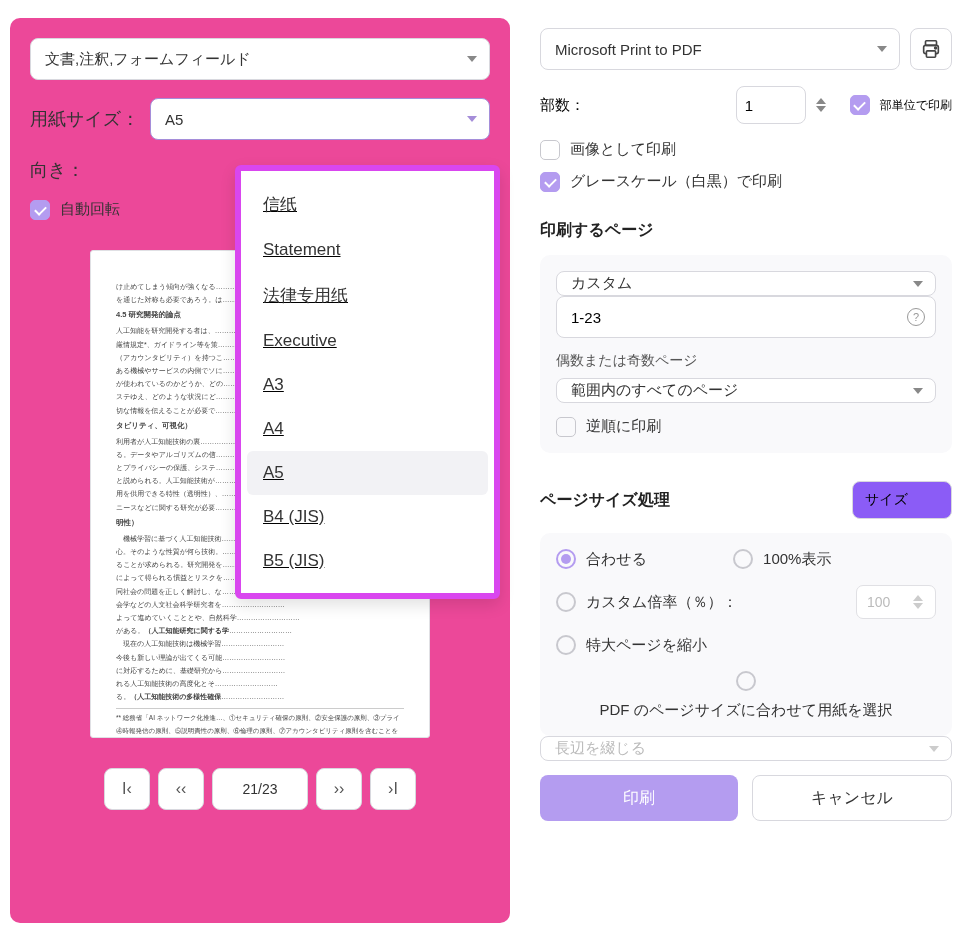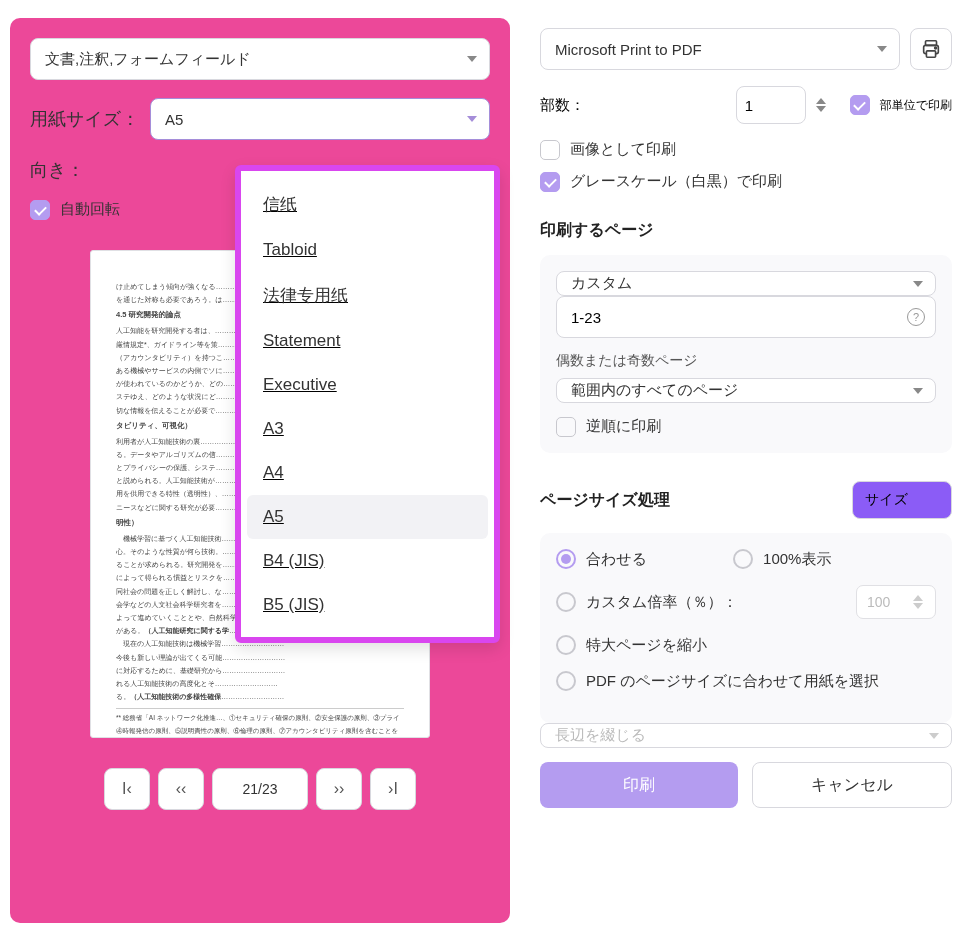--- a/index.html
+++ b/index.html
@@ -159,23 +159,22 @@
     <span class="label">向き：</span>
   </div>
 
   <div class="check-row">
     <span class="checkbox checked"></span>
     <span>自動回転</span>
   </div>
 
   <div class="dropdown" id="dropdown">
       <div class="dropdown-item">信纸</div>
-      <div class="dropdown-item">Tabloid</div>
+      <div class="dropdown-item">Statement</div>
       <div class="dropdown-item">法律专用纸</div>
-      <div class="dropdown-item">Statement</div>
       <div class="dropdown-item">Executive</div>
       <div class="dropdown-item">A3</div>
       <div class="dropdown-item">A4</div>
       <div class="dropdown-item selected">A5</div>
       <div class="dropdown-item">B4 (JIS)</div>
       <div class="dropdown-item">B5 (JIS)</div>
     </div>
 
   <div class="preview">
     <p>け止めてしまう傾向が強くなる………………………………</p>
@@ -319,21 +318,21 @@
         <div class="spinner">
           <div class="up" style="border-bottom-color:#ccc;"></div>
           <div class="down" style="border-top-color:#ccc;"></div>
         </div>
       </div>
     </div>
     <div class="radio-row">
       <span class="radio"></span>
       <span>特大ページを縮小</span>
     </div>
-    <div class="radio-row" style="margin-bottom:16px;">
+    <div class="radio-row" style="margin-bottom:0;flex-direction:column;">
       <span class="radio"></span>
       <span>PDF のページサイズに合わせて用紙を選択</span>
     </div>
   </div>
 
   <div class="select small disabled-select">
     <span>長辺を綴じる</span>
     <span class="arrow" style="border-top-color:#ccc;"></span>
   </div>
 

